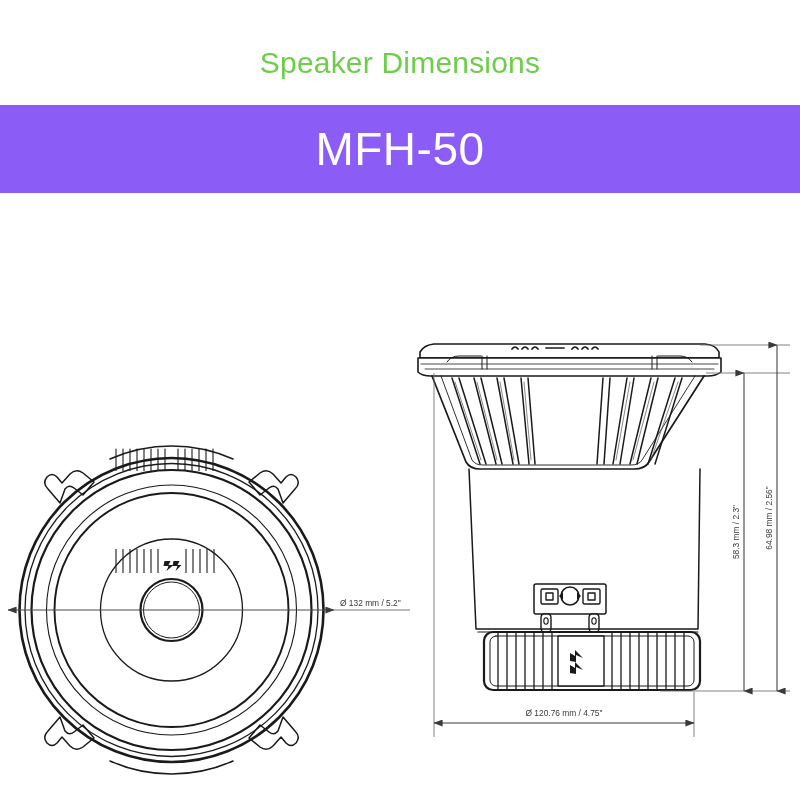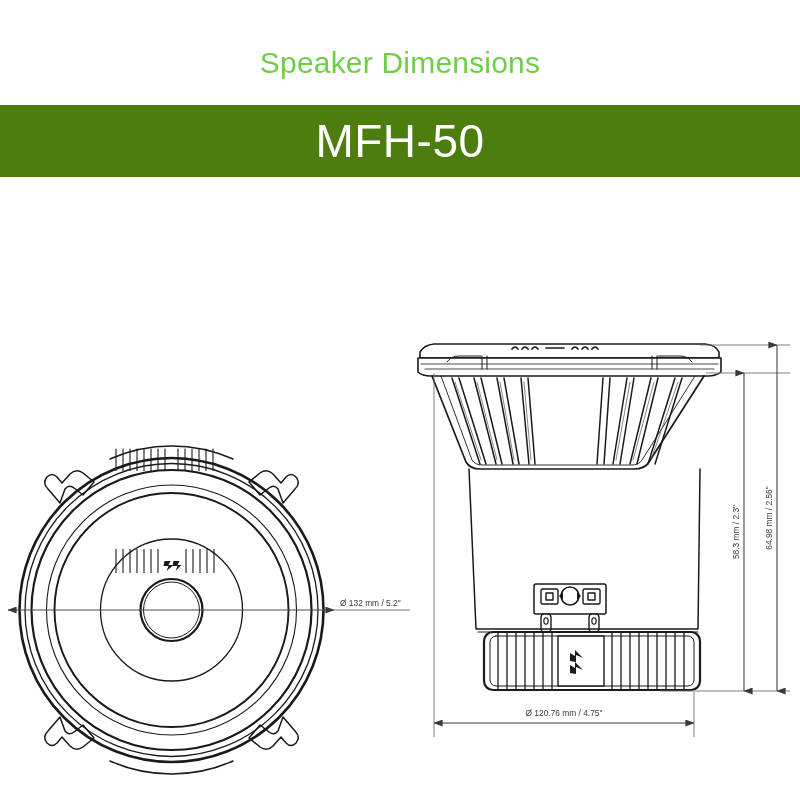--- a/index.html
+++ b/index.html
@@ -37,22 +37,22 @@
     color: #6ECE4A;
     letter-spacing: 0.2px;
     line-height: 1;
     white-space: nowrap;
   }
   .model-banner {
     position: absolute;
     left: 0;
     top: 105px;
     width: 800px;
-    height: 72px;
-    background: #4d7c0f;
+    height: 88px;
+    background: #8b5cf6;
     display: flex;
     align-items: center;
     justify-content: center;
   }
   .model-text {
     font-size: 46px;
     font-weight: 400;
     color: #FFFFFF;
     letter-spacing: 0.5px;
     line-height: 1;

